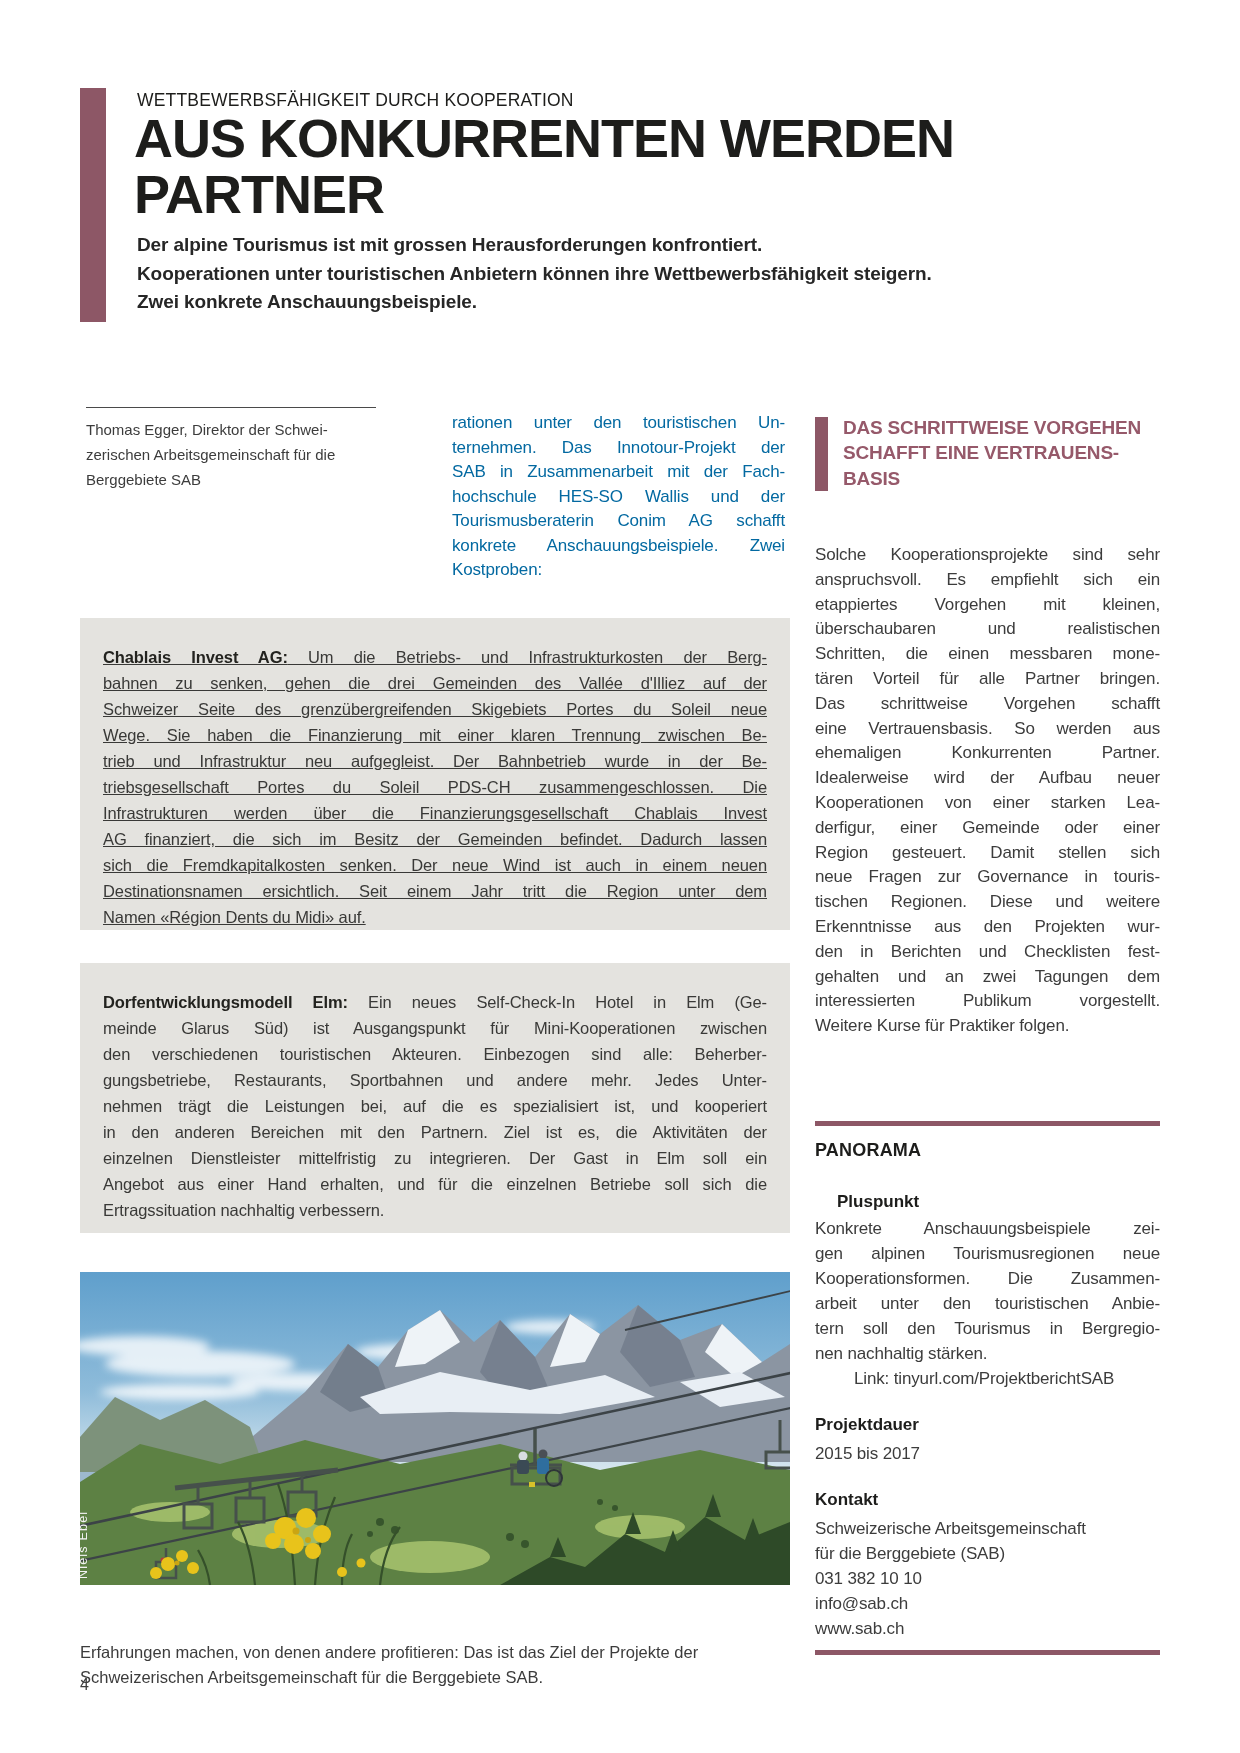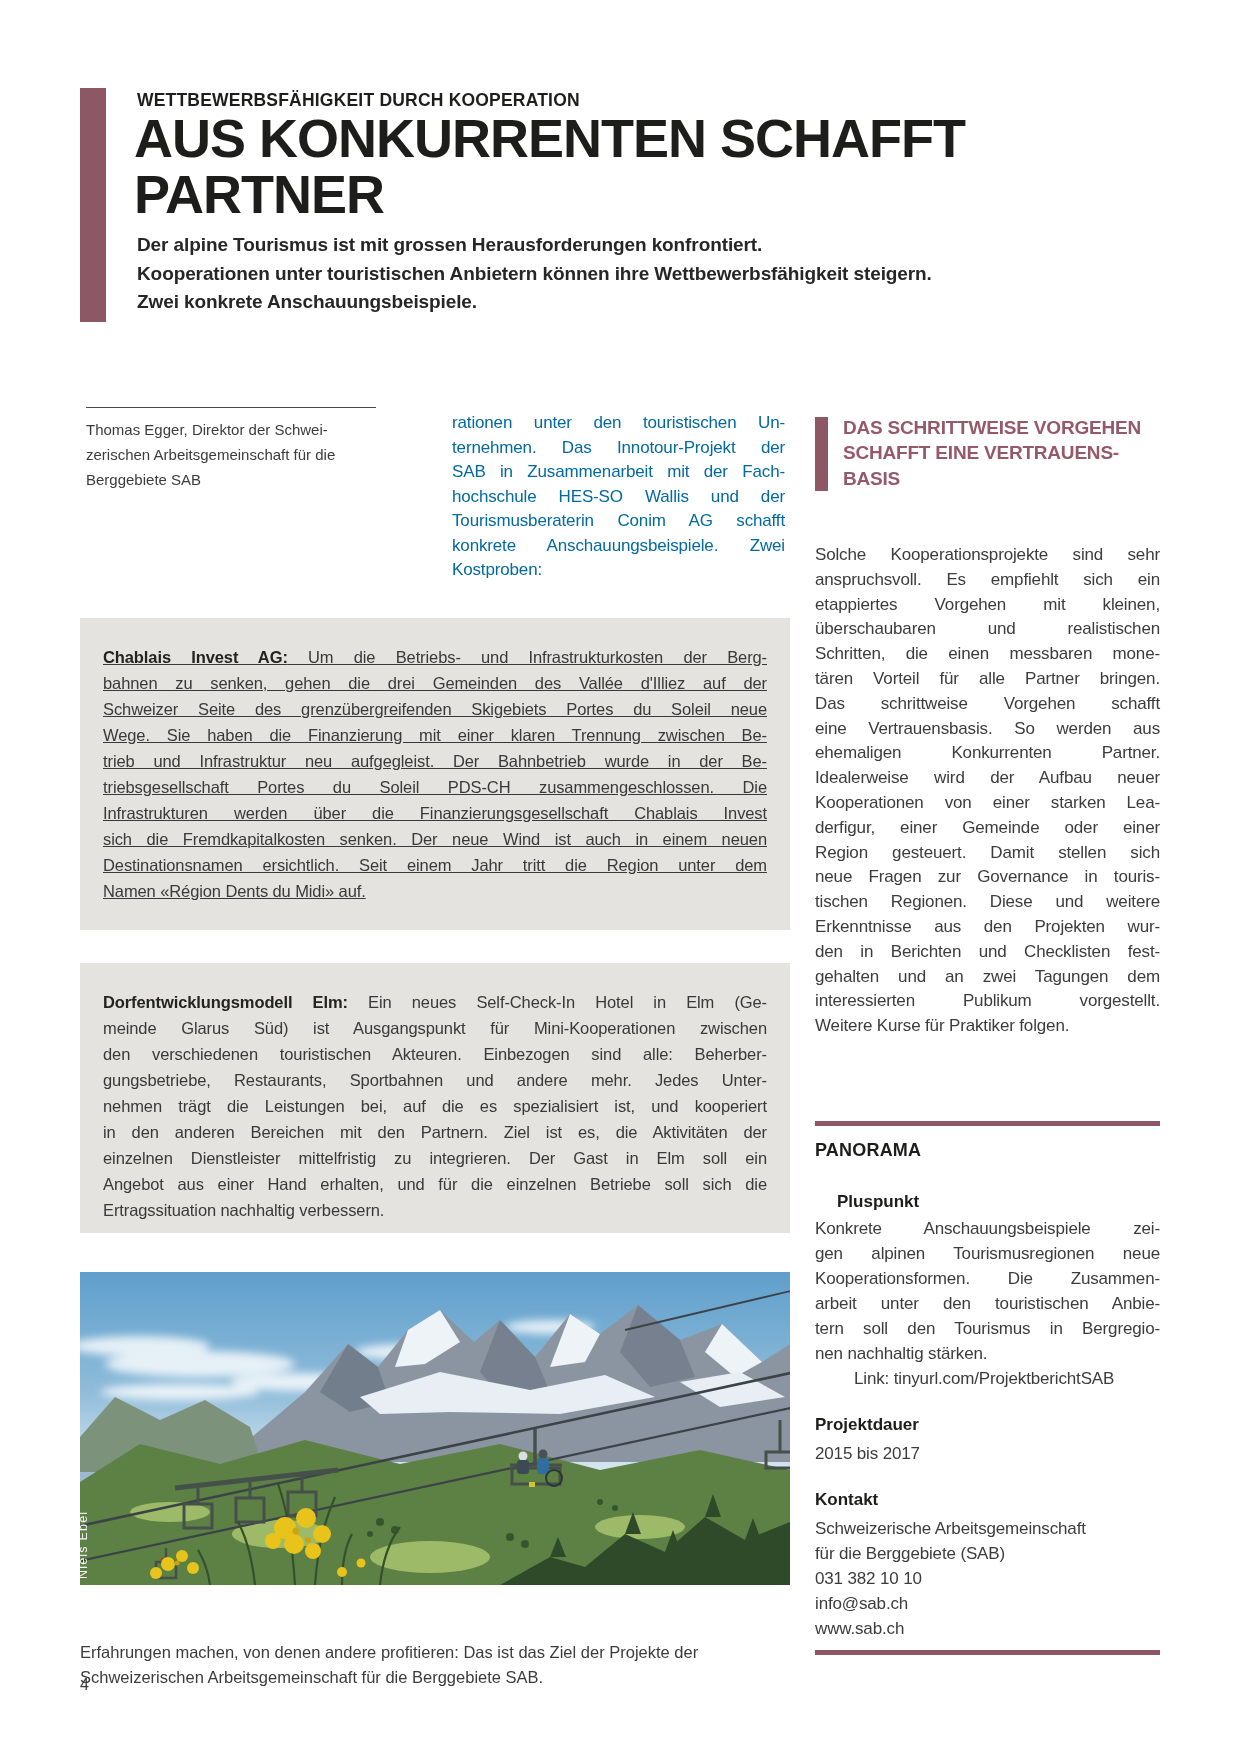--- a/index.html
+++ b/index.html
@@ -6,21 +6,21 @@
   .page{
     position:relative; width:1240px; height:1753px; margin:0 auto;
     background:#ffffff; overflow:hidden;
     font-family:"Liberation Sans","DejaVu Sans",sans-serif;
     color:#3c3c3c;
   }
   .abs{position:absolute;}
 
   
   .accent-bar{left:80px; top:88px; width:26px; height:234px; background:#8d5766;}
-  .kicker{left:137px; top:90px; font-size:17.5px; font-weight:700; color:#1d1d1b; letter-spacing:.2px;}
+  .kicker{left:137px; top:90px; font-size:17.5px; font-weight:400; color:#1d1d1b; letter-spacing:.2px;}
   .headline{left:134px; top:110px; width:920px; font-size:54px; line-height:56px;
             font-weight:700; color:#1d1d1b; letter-spacing:-1px;}
   .lead{left:137px; top:231px; width:920px; font-size:19px; line-height:28.5px;
         font-weight:700; color:#262626; letter-spacing:-.1px;}
 
   
   .lines .ln{white-space:normal;}
   .just .ln{text-align:justify; text-align-last:justify;}
   .just .ln.last{text-align-last:left;}
   .justall .ln{text-align:justify; text-align-last:justify;}
@@ -64,21 +64,21 @@
   .page-number{left:80px; top:1676px; font-size:16px; color:#3c3c3c;}
 </style>
 </head>
 <body>
 
 <div class="page">
 
   <div class="abs accent-bar"></div>
   <div class="abs kicker">WETTBEWERBSFÄHIGKEIT DURCH KOOPERATION</div>
   <div class="abs headline lines">
-      <div class="ln">AUS KONKURRENTEN SCHAFFT</div>
+      <div class="ln">AUS KONKURRENTEN WERDEN</div>
       <div class="ln last">PARTNER</div>
     </div>
   <div class="abs lead lines">
       <div class="ln">Der alpine Tourismus ist mit grossen Herausforderungen konfrontiert.</div>
       <div class="ln">Kooperationen unter touristischen Anbietern können ihre Wettbewerbsfähigkeit steigern.</div>
       <div class="ln last">Zwei konkrete Anschauungsbeispiele.</div>
     </div>
 
   <div class="abs col1">
     <div class="rule-thin"></div>
@@ -155,20 +155,21 @@
 
   <div class="abs graybox box1 lines">
     <div class="ln"><b>Chablais Invest AG:</b> <span>Um die Betriebs- und Infrastrukturkosten der Berg-</span></div>
     <div class="lines">
         <div class="ln">bahnen zu senken, gehen die drei Gemeinden des Vallée d'Illiez auf der</div>
         <div class="ln">Schweizer Seite des grenzübergreifenden Skigebiets Portes du Soleil neue</div>
         <div class="ln">Wege. Sie haben die Finanzierung mit einer klaren Trennung zwischen Be-</div>
         <div class="ln">trieb und Infrastruktur neu aufgegleist. Der Bahnbetrieb wurde in der Be-</div>
         <div class="ln">triebsgesellschaft Portes du Soleil PDS-CH zusammengeschlossen. Die</div>
         <div class="ln">Infrastrukturen werden über die Finanzierungsgesellschaft Chablais Invest</div>
+        <div class="ln">AG finanziert, die sich im Besitz der Gemeinden befindet. Dadurch lassen</div>
         <div class="ln">sich die Fremdkapitalkosten senken. Der neue Wind ist auch in einem neuen</div>
         <div class="ln">Destinationsnamen ersichtlich. Seit einem Jahr tritt die Region unter dem</div>
         <div class="ln last">Namen «Région Dents du Midi» auf.</div>
       </div>
   </div>
 
   <div class="abs graybox box2 lines">
     <div class="ln"><b>Dorfentwicklungsmodell Elm:</b> <span>Ein neues Self-Check-In Hotel in Elm (Ge-</span></div>
     <div class="lines">
         <div class="ln">meinde Glarus Süd) ist Ausgangspunkt für Mini-Kooperationen zwischen</div>

